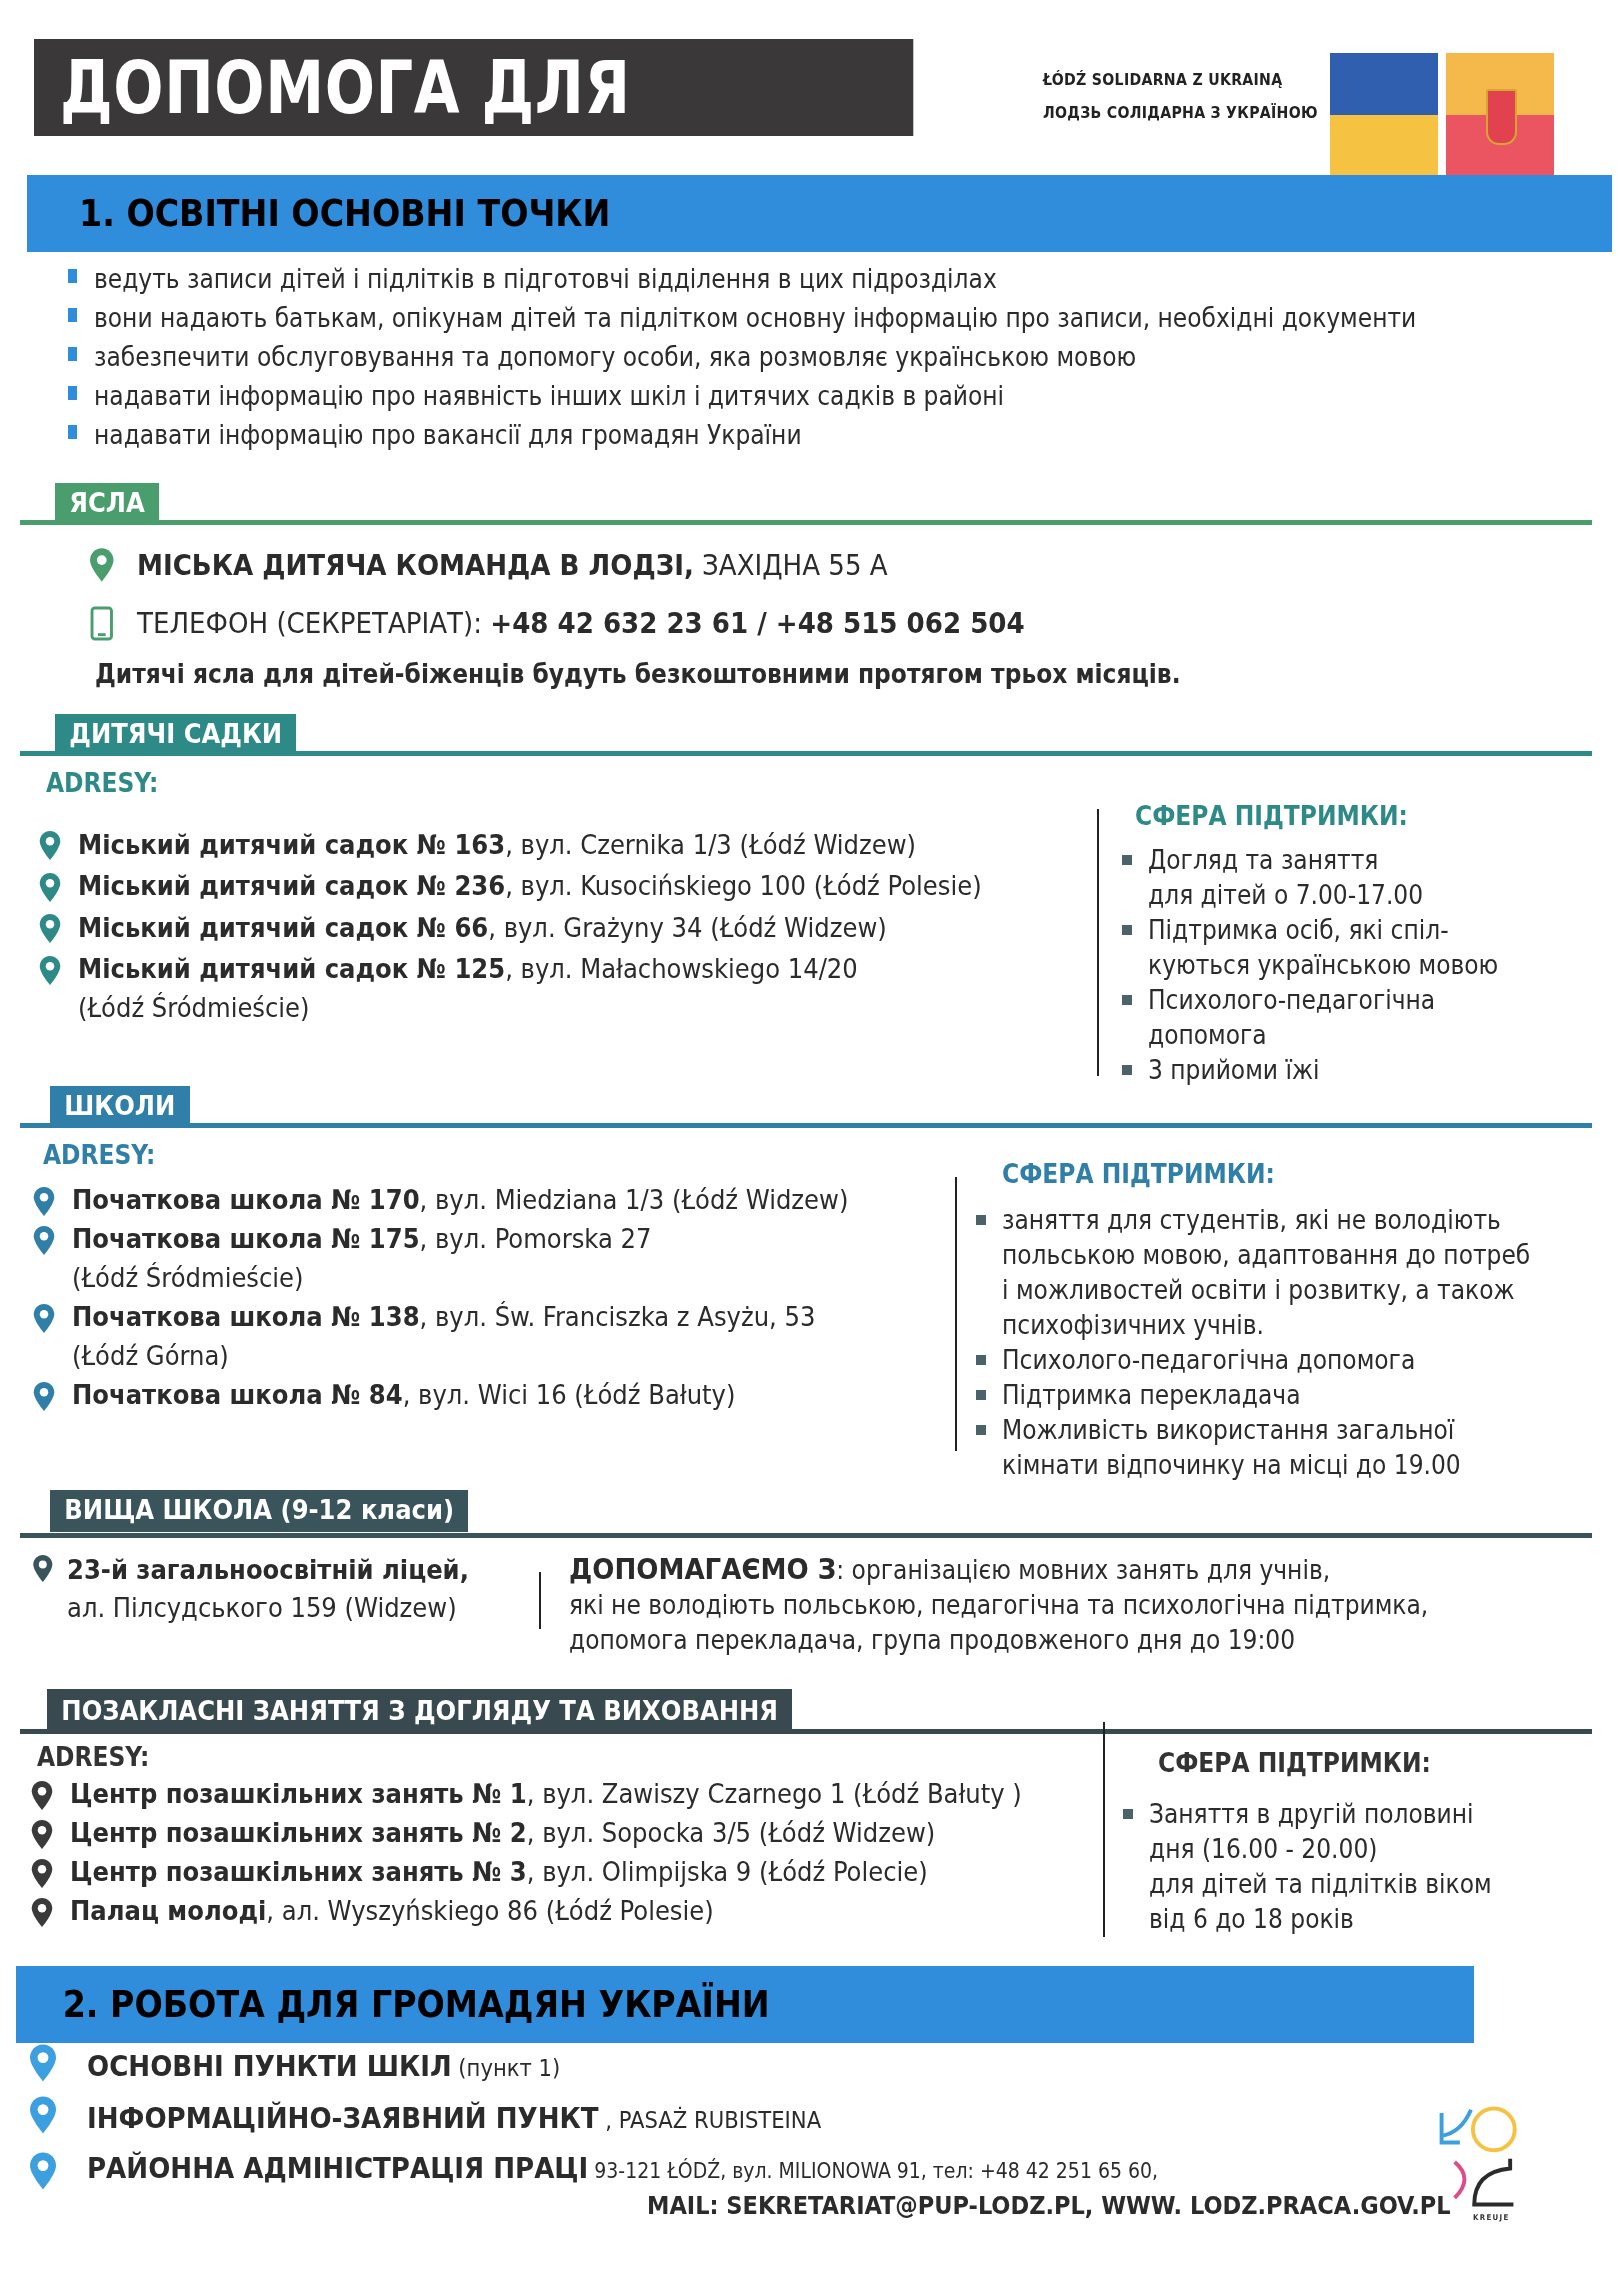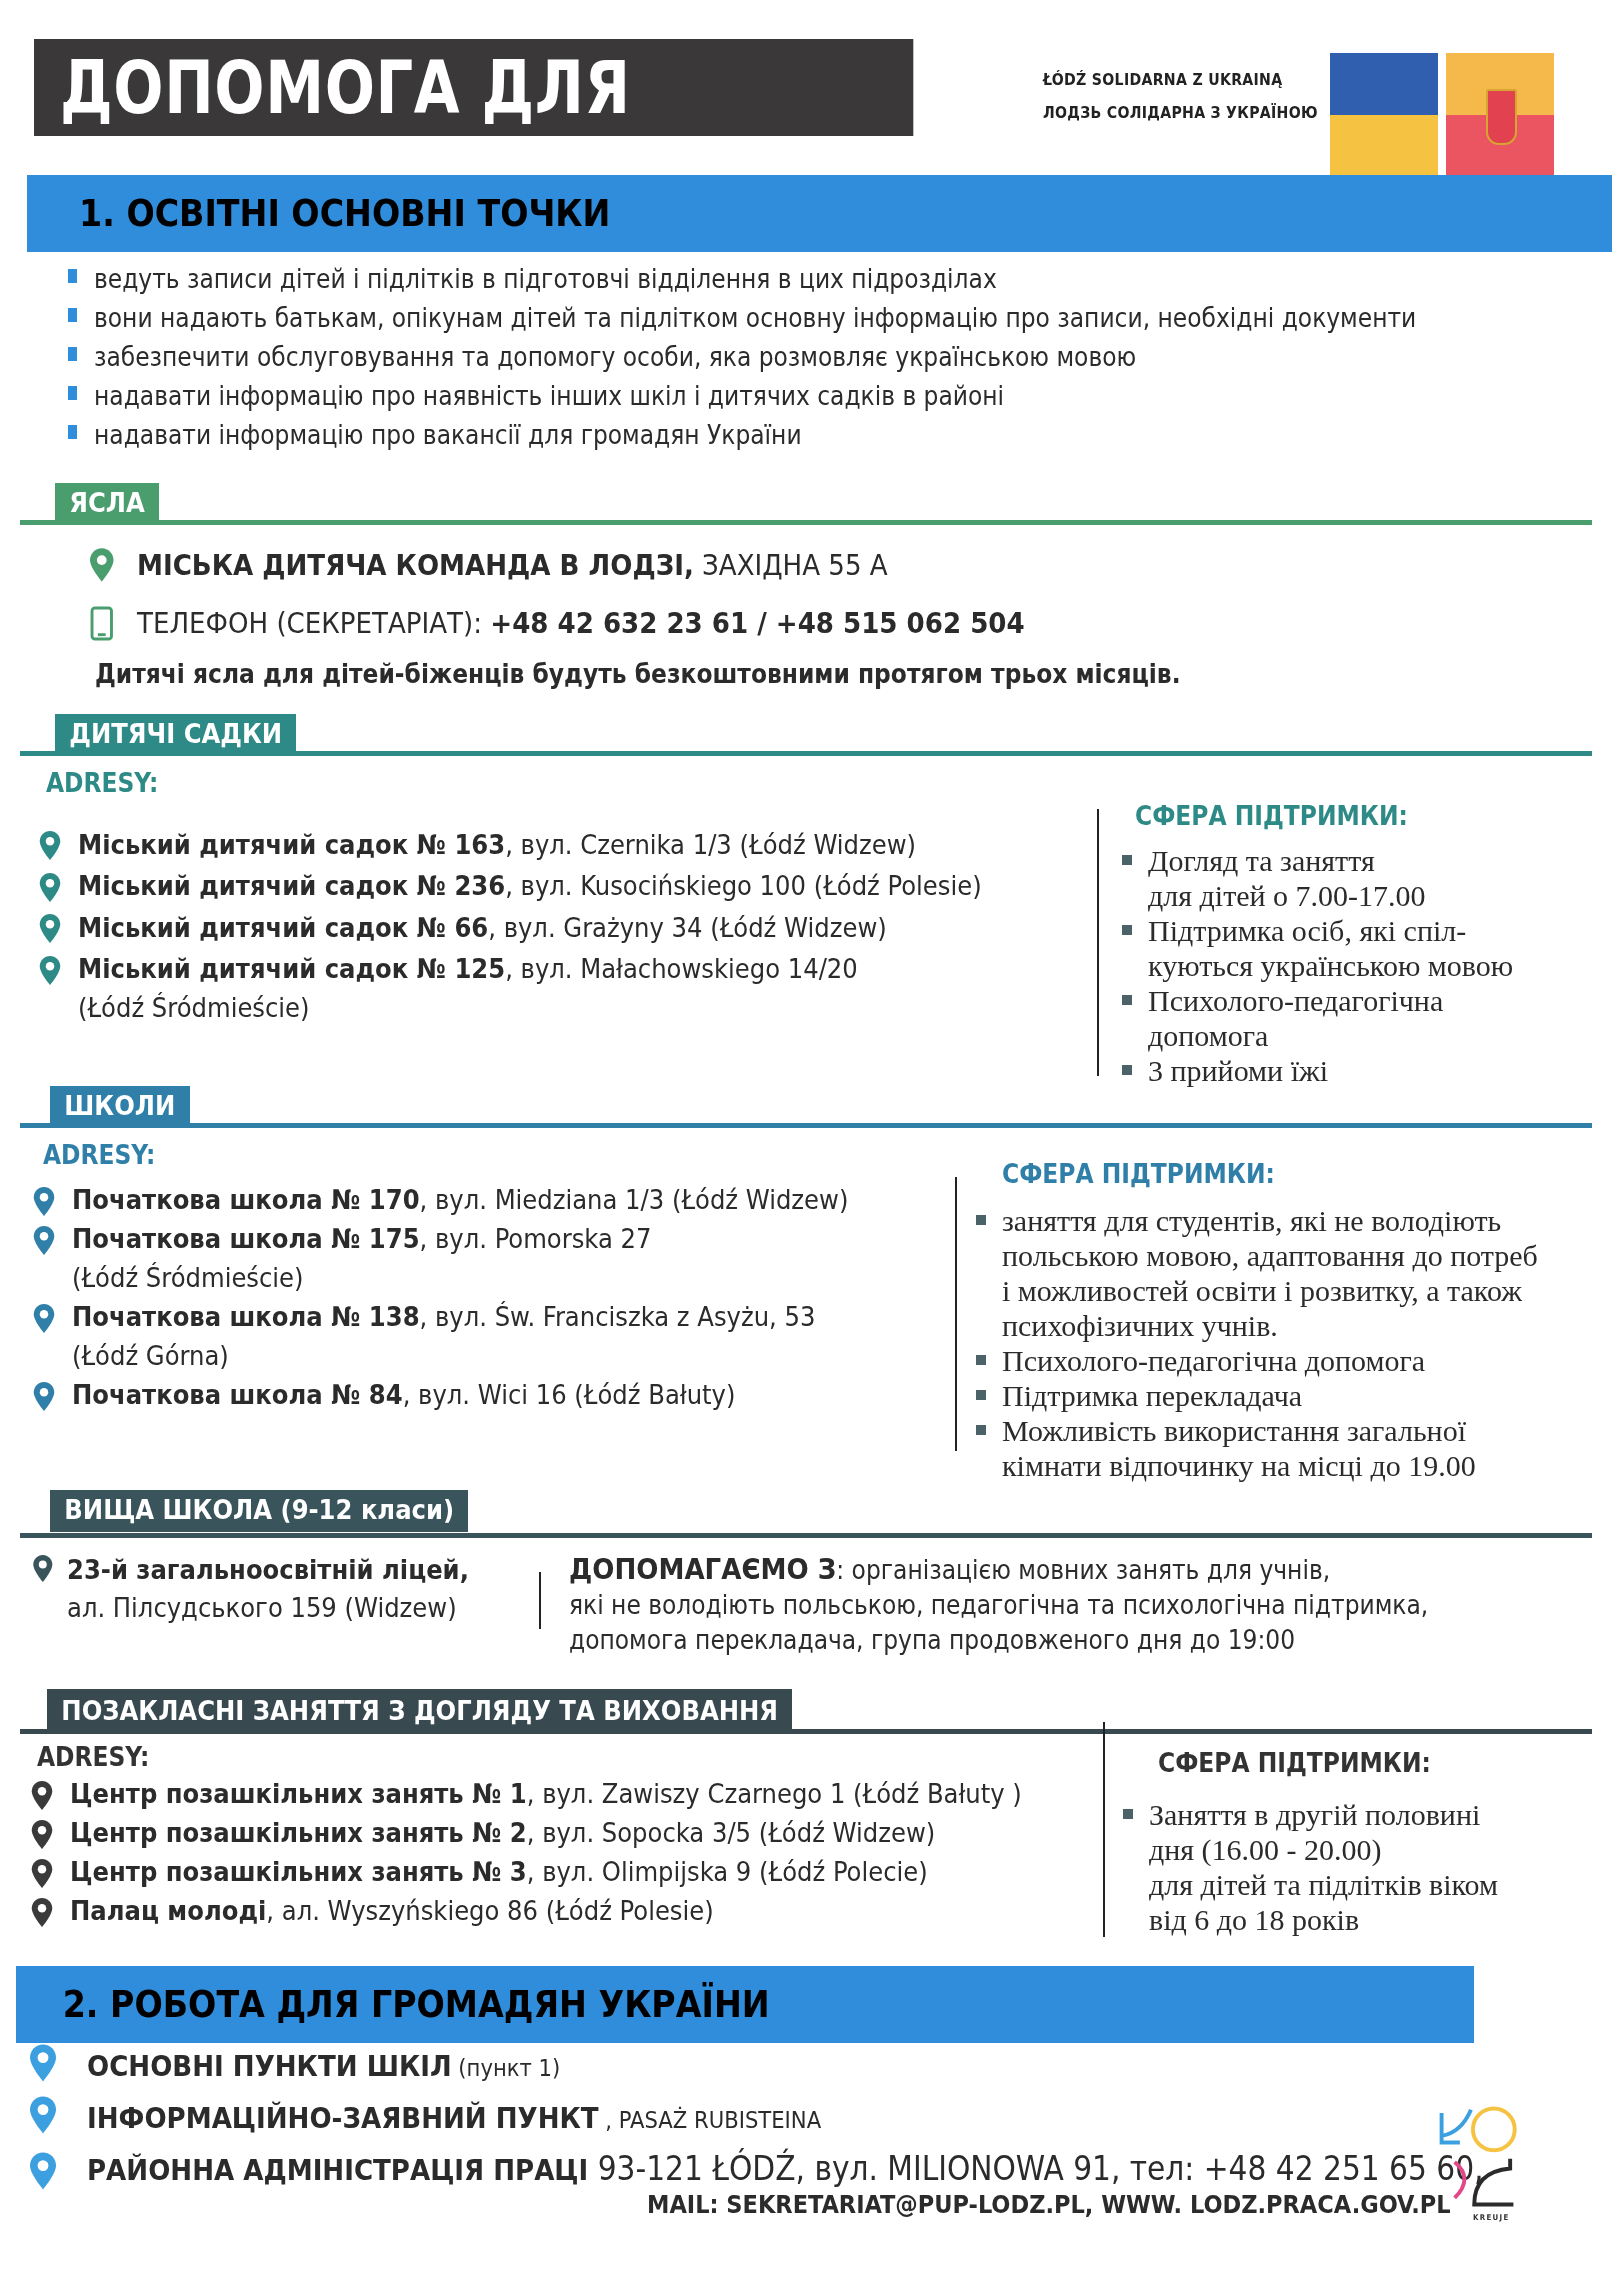--- a/index.html
+++ b/index.html
@@ -27,21 +27,21 @@
   
   .tab { color:#fff; font-weight:bold; font-size:27px; padding:0 14.3px; height:39px; line-height:40px; box-sizing:border-box; }
   .rule { height:5.2px; left:19.6px; width:1572px; }
 
   .lbl { font-weight:bold; font-size:26px; }
   .row { font-size:27px; white-space:nowrap; position:relative; padding-left:39px; line-height:39px; }
   .row b { font-weight:bold; }
   .pin { position:absolute; left:0; top:6.5px; width:22px; height:29px; }
   .vline { width:2px; background:#222; }
 
-  .support li { list-style:none; position:relative; padding-left:26px; font-size:30px; line-height:35px;font-family:Liberation Serif, serif; }
+  .support li { list-style:none; position:relative; padding-left:26px; font-size:26px; line-height:35px; }
   .support .msq { position:absolute; left:0; top:11.7px; width:10.4px; height:10.4px; background:#4a6268; }
 </style>
 </head>
 <body>
 
 <div class="abs title-box">ДОПОМОГА ДЛЯ УКРАЇНИ</div>
 <div class="abs tag" style="top:70px;">ŁÓDŹ SOLIDARNA Z UKRAINĄ</div>
 <div class="abs tag" style="top:103px;">ЛОДЗЬ СОЛІДАРНА З УКРАЇНОЮ</div>
 <div class="abs flag" style="left:1330px;">
   <div class="half" style="background:#2f5fae"></div>
@@ -198,21 +198,21 @@
         <path d="M12 0C5.4 0 0 5.4 0 12c0 8 12 22 12 22s12-14 12-22C24 5.4 18.6 0 12 0z" fill="#3c9fe0"></path>
         <circle cx="12" cy="12" r="5" fill="#fff"></circle>
       </svg>
     <b>ІНФОРМАЦІЙНО-ЗАЯВНИЙ ПУНКТ</b><span style="font-size:23.5px;"> , PASAŻ RUBISTEINA</span>
   </div>
   <div style="position:relative; padding-left:61px; line-height:33px; padding-top:6.5px;">
     <svg class="abs" style="left:3.9px; top:6.5px;" width="26" height="38" viewBox="0 0 24 34">
         <path d="M12 0C5.4 0 0 5.4 0 12c0 8 12 22 12 22s12-14 12-22C24 5.4 18.6 0 12 0z" fill="#3c9fe0"></path>
         <circle cx="12" cy="12" r="5" fill="#fff"></circle>
       </svg>
-    <b>РАЙОННА АДМІНІСТРАЦІЯ ПРАЦІ</b><span style="font-size:33px;"> 93-121 ŁÓDŹ, вул. MILIONOWA 91, тел: +48 42 251 65 60,</span><br>
+    <b>РАЙОННА АДМІНІСТРАЦІЯ ПРАЦІ</b><span style="font-size:21px;"> 93-121 ŁÓDŹ, вул. MILIONOWA 91, тел: +48 42 251 65 60,</span><br>
     <span style="font-size:25px; margin-left:560px;font-weight:bold;">MAIL: SEKRETARIAT@PUP-LODZ.PL, WWW. LODZ.PRACA.GOV.PL</span>
   </div>
 </div>
 
 <div class="abs" style="left:1435px; top:2100px; width:85px; height:124px;">
   <svg width="85" height="111" viewBox="0 0 130 170">
     <path d="M10 20 v45 h28 M10 55 Q40 50 55 15" fill="none" stroke="#3c9fe0" stroke-width="6"></path>
     <circle cx="90" cy="45" r="32" fill="none" stroke="#f5c242" stroke-width="6"></circle>
     <path d="M30 95 Q60 120 30 150" fill="none" stroke="#e04a88" stroke-width="6"></path>
     <path d="M115 90 v15 Q60 110 60 160 h60" fill="none" stroke="#2b2b2b" stroke-width="6"></path>

